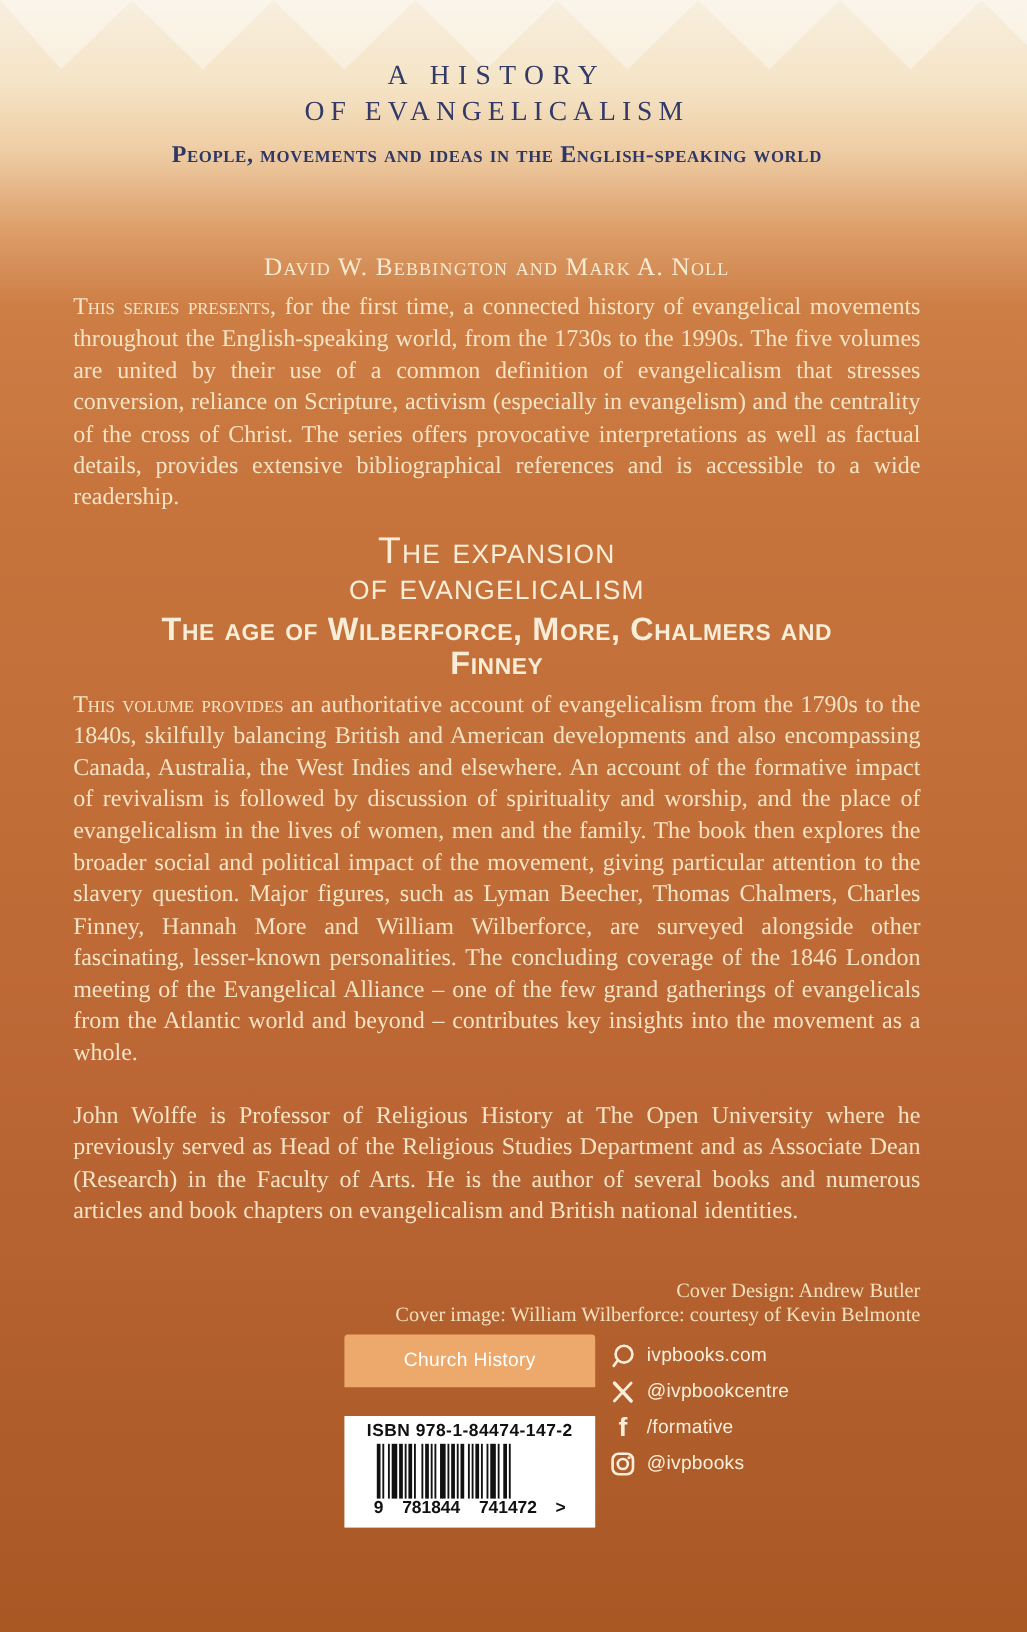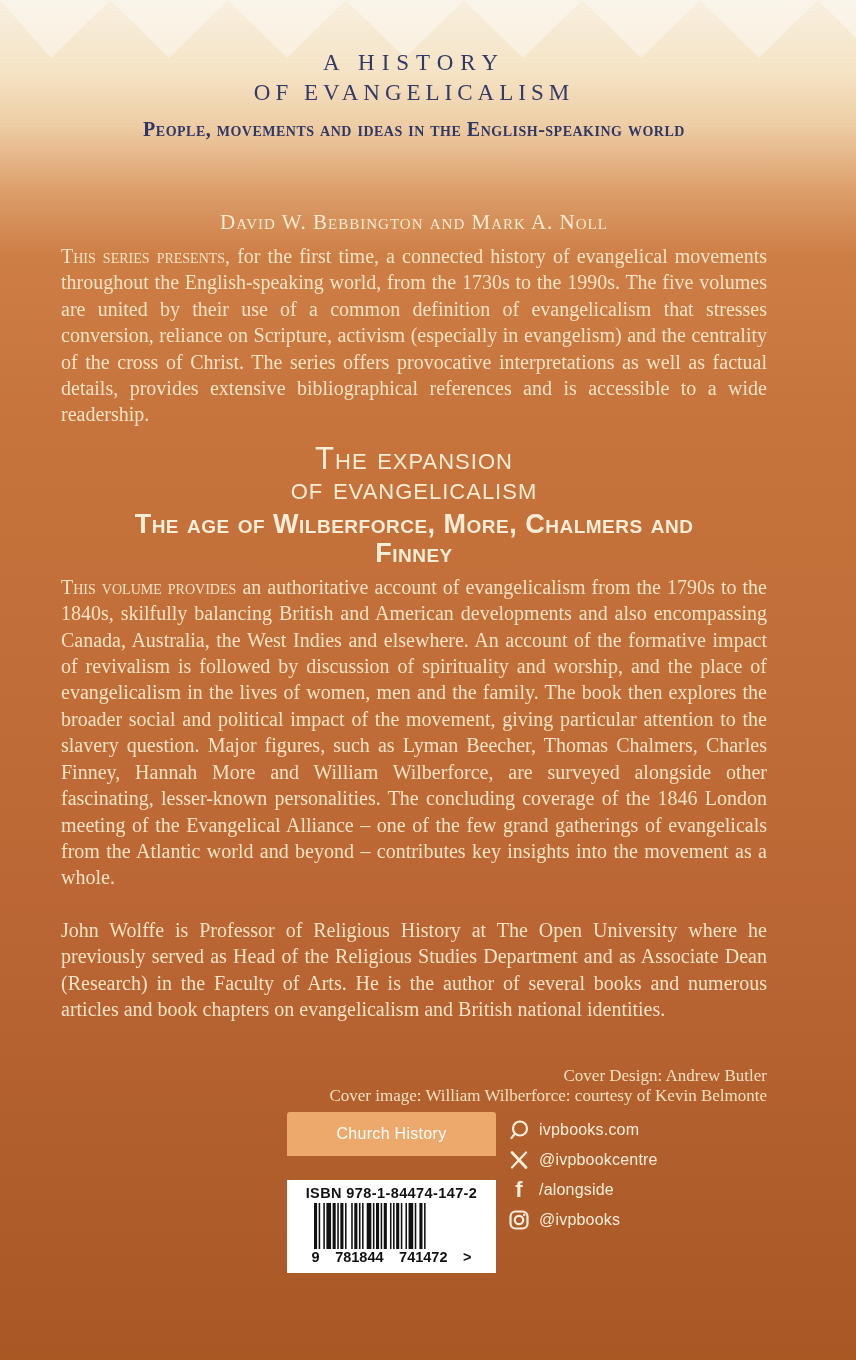--- a/index.html
+++ b/index.html
@@ -222,21 +222,21 @@
               <line class="stroke" x1="18" y1="3.5" x2="4" y2="18.5" style="stroke-width:2.2"></line>
             </svg>
           </span>
           <span class="social-label">@ivpbookcentre</span>
         </div>
 
         <div class="social-row">
           <span class="social-icon">
               <span class="fb-glyph">f</span>
             </span>
-          <span class="social-label">/alongside</span>
+          <span class="social-label">/formative</span>
         </div>
 
         <div class="social-row">
           <span class="social-icon">
             <svg viewBox="0 0 22 22">
               <rect class="stroke" x="2.5" y="2.5" width="17" height="17" rx="5"></rect>
               <circle class="stroke" cx="11" cy="11" r="4.2"></circle>
               <circle class="fill" cx="16.2" cy="5.8" r="1.3"></circle>
             </svg>
           </span>

